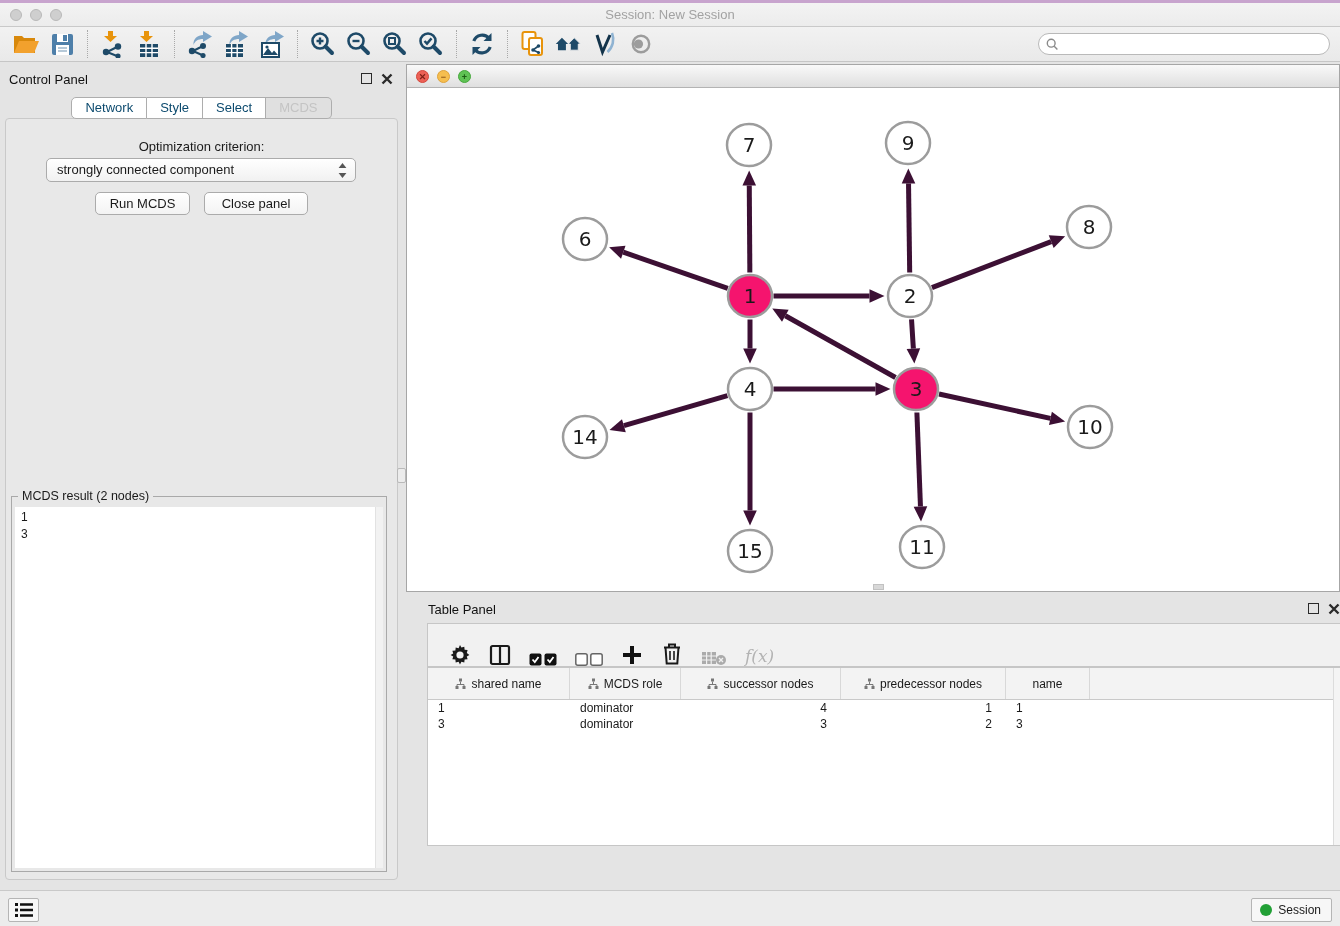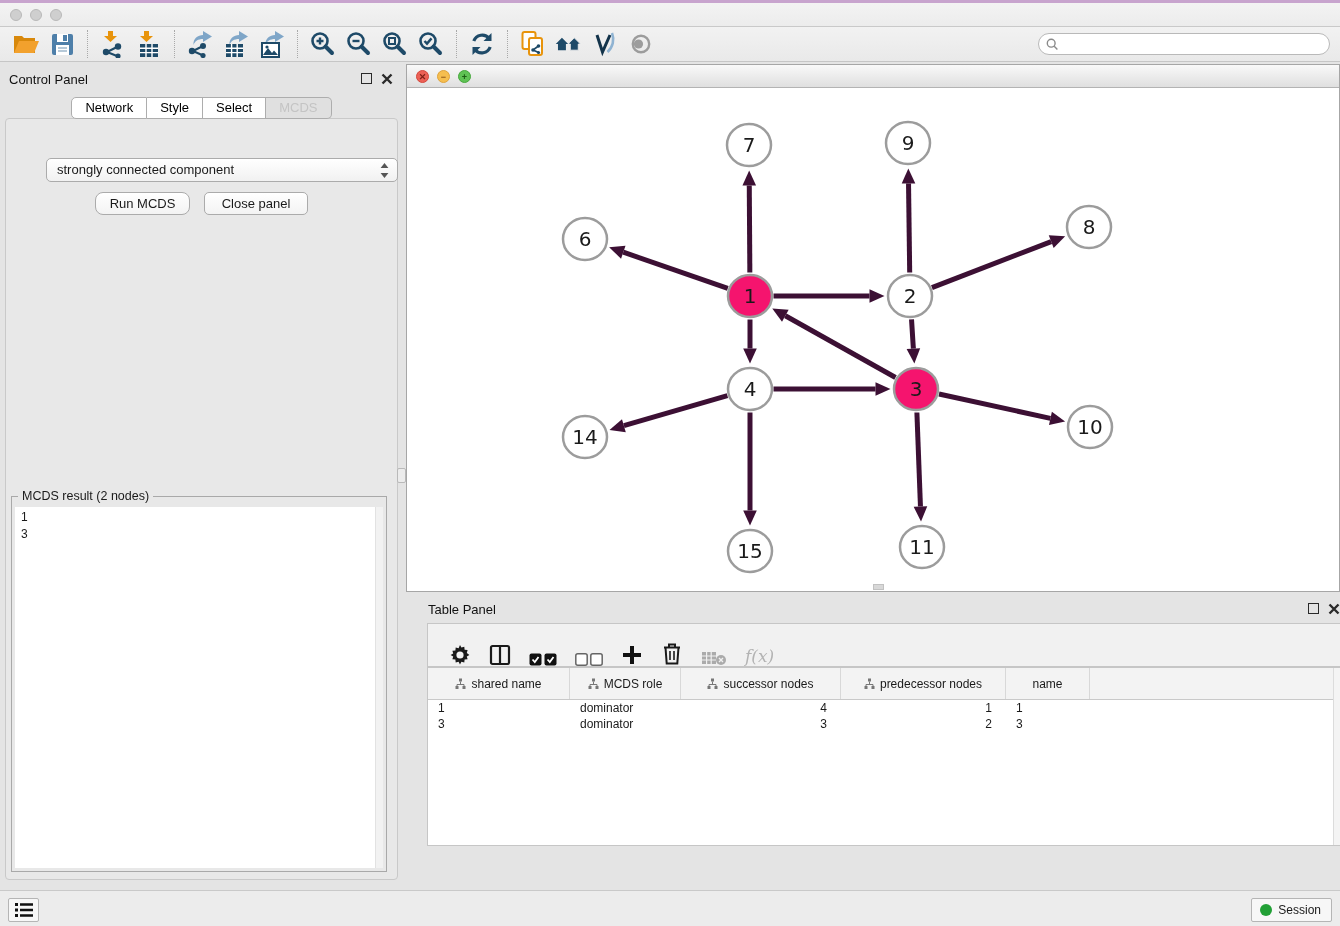--- a/index.html
+++ b/index.html
@@ -27,34 +27,34 @@
 
   
   .control-panel { position:absolute; left:0; top:66px; width:403px; height:818px; }
   .panel-head { position:relative; height:26px; }
   .panel-head .p-title { position:absolute; left:9px; top:6px; font-size:13px; color:#111; }
   .float-ico { position:absolute; width:11px; height:11px; border:1.6px solid #2A2A2A; background:transparent; }
   .close-ico { position:absolute; width:12px; height:12px; }
   .tabs-row { position:absolute; left:0; right:0; display:flex; justify-content:center; z-index:3; }
   .cp-tabs { top:31px; }
   .tab { height:22px; line-height:20px; padding:0 13px; background:#fff; border:1px solid #ADADAD;
-    border-left:none; font-size:13px; color:#000000; }
+    border-left:none; font-size:13px; color:#0c4a6e; }
   .tab:first-child { border-left:1px solid #ADADAD; border-radius:5px 0 0 5px; }
   .tab:last-child { border-radius:0 5px 5px 0; }
   .tab.selected { background:#E0E0E0; color:#C4C4C4; }
   .cp-content { position:absolute; left:5px; right:5px; top:52px; bottom:4px;
     background:#E8E8E8; border:1px solid #C9C9C9; border-radius:4px; }
   .opt-label { position:absolute; left:0; right:0; top:20px; text-align:center; font-size:13px; }
-  .criterion-select { position:absolute; left:40px; top:39px; width:352px; height:24px;
+  .criterion-select { position:absolute; left:40px; top:39px; width:310px; height:24px;
     background:linear-gradient(#FFFFFF,#F1F1F1); border:1px solid #ABABAB; border-radius:5px;
     font-size:13px; line-height:22px; padding-left:10px; }
   .sel-arrows { position:absolute; right:8px; top:4px; }
   .cp-btn { position:absolute; top:73px; height:23px; background:linear-gradient(#FFFFFF,#F3F3F3);
     border:1px solid #ABABAB; border-radius:5px; font-size:13px; text-align:center; line-height:21px; }
-  .run-btn { left:89px; width:95px;border-radius:8px; }
+  .run-btn { left:89px; width:95px; }
   .closep-btn { left:198px; width:104px; }
   .result-box { position:absolute; left:10px; top:429px; width:378px; height:377px; border:1px solid #A9A9A9; }
   .result-legend { position:absolute; left:6px; top:-8px; background:#E8E8E8; padding:0 4px; font-size:12.5px; }
   .result-area { position:absolute; left:3px; right:3px; top:10px; bottom:3px; background:#fff; }
   .result-lines { position:absolute; left:6px; top:2px; font-size:12px; line-height:17px; white-space:pre-line; }
   .result-scroll { position:absolute; right:0; top:0; bottom:0; width:8px; background:#F2F2F2; border-left:1px solid #E2E2E2; }
 
   .v-grabber { position:absolute; left:397px; top:468px; width:9px; height:15px;
     background:#ECECEC; border:1px solid #B9B9B9; border-radius:2px; z-index:5; }
 
@@ -102,20 +102,21 @@
   .mem-dot { width:12px; height:12px; border-radius:50%; background:#22A036; }
 </style>
 </head>
 <body>
 
 <div class="titlebar">
   <div class="accent"></div>
   <span class="dot" style="left:10px"></span>
   <span class="dot" style="left:30px"></span>
   <span class="dot" style="left:50px"></span>
+  <div class="t-title">Session: New Session</div>
 </div>
 
 <div class="toolbar">
   <span class="tb-ico">
     <svg width="28" height="28" viewBox="0 0 28 28">
         <path d="M2 6h8l2 2h11v15H2z" fill="#D8880B"></path>
         <path d="M27 11l-5 12H2l5-12z" fill="#F2A12D"></path>
       </svg>
   </span>
   <span class="tb-ico">
@@ -257,20 +258,21 @@
         <path d="M1.5 1.5l9 9M10.5 1.5l-9 9" stroke="#2A2A2A" stroke-width="2.4"></path>
       </svg>
   </div>
   <div class="tabs-row cp-tabs">
     <span class="tab">Network</span>
     <span class="tab">Style</span>
     <span class="tab">Select</span>
     <span class="tab selected">MCDS</span>
   </div>
   <div class="cp-content">
+    <div class="opt-label">Optimization criterion:</div>
     <div class="criterion-select">
       <span>strongly connected component</span>
       <svg class="sel-arrows" width="9" height="15" viewBox="0 0 9 15">
           <path d="M4.5 0L8.4 5H0.6z" fill="#555"></path>
           <path d="M4.5 15L8.4 10H0.6z" fill="#555"></path>
         </svg>
     </div>
     <div class="cp-btn run-btn">Run MCDS</div>
     <div class="cp-btn closep-btn">Close panel</div>
     <div class="result-box" style="left:5px; top:377px; width:376px; height:376px;">

